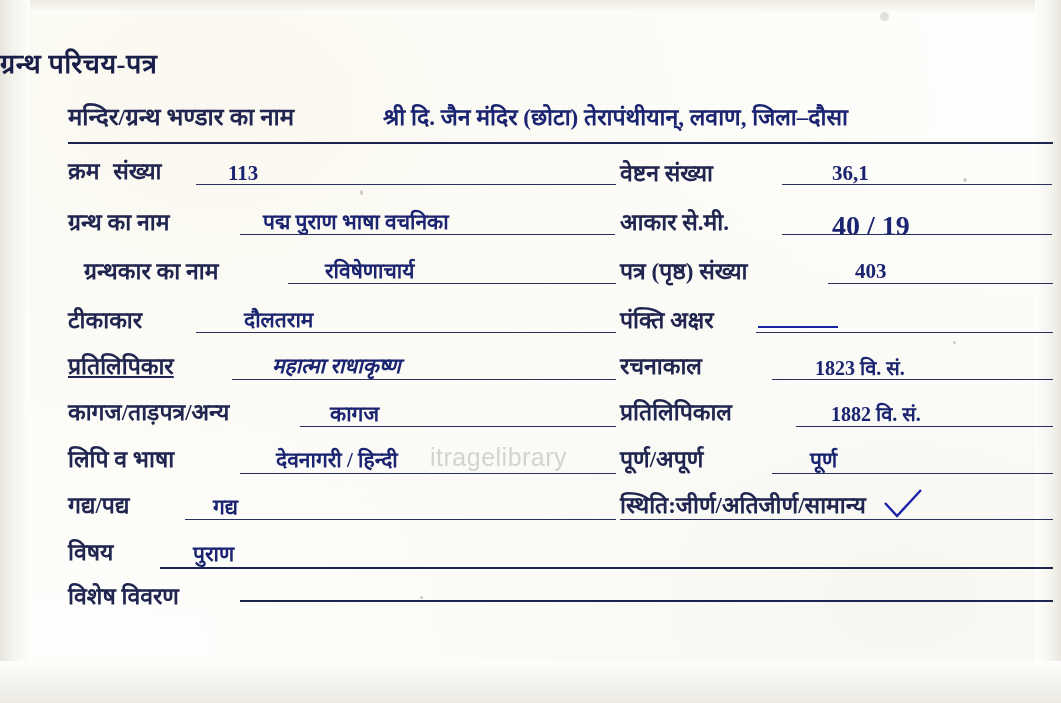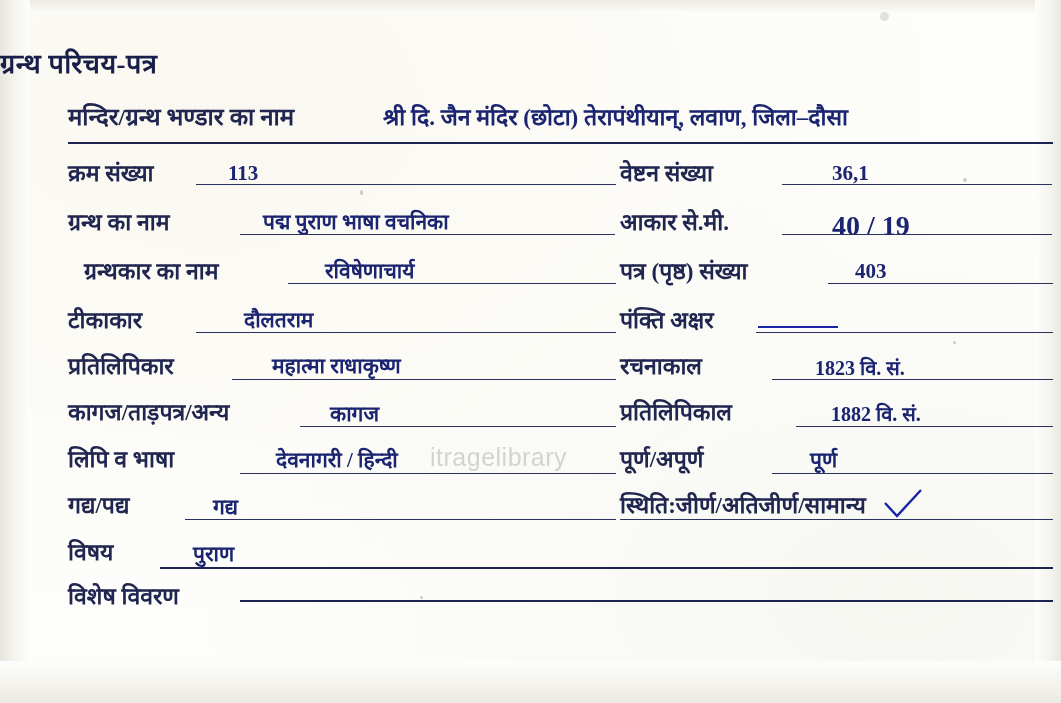--- a/index.html
+++ b/index.html
@@ -131,21 +131,21 @@
   <div class="speck" style="left:880px;top:12px;width:9px;height:9px;background:rgba(150,145,130,0.25);"></div>
   <div class="speck" style="left:953px;top:341px;width:3px;height:3px;"></div>
   <div class="speck" style="left:420px;top:596px;width:3px;height:3px;"></div>
 
   <div class="title">ग्रन्थ परिचय-पत्र</div>
 
   <div class="t handwritten" style="left:383px; top:106px; font-size:23px;">श्री दि. जैन मंदिर (छोटा) तेरापंथीयान्, लवाण, जिला–दौसा</div>
   <div class="t printed" style="left:68px; top:105px; font-size:24px;">मन्दिर/ग्रन्थ भण्डार का नाम</div>
   <div class="rule" style="left:68px; top:142px; width:985px;"></div>
 
-  <div class="t printed" style="left:68px; top:162px; font-size:23px;">क्रम संख्या</div>
+  <div class="t printed" style="left:68px; top:162px; font-size:23px;font-family:Liberation Mono, monospace;">क्रम संख्या</div>
   <div class="t handwritten" style="left:228px; top:163px; font-size:21px;">113</div>
   <div class="rule thin" style="left:196px; top:184px; width:420px;"></div>
 
   <div class="t printed" style="left:620px; top:162px; font-size:23px;">वेष्टन संख्या</div>
   <div class="t handwritten" style="left:812px; top:163px; font-size:21px;margin-left:20px;">36,1</div>
   <div class="rule thin" style="left:782px; top:184px; width:270px;"></div>
 
   <div class="t printed" style="left:68px; top:211px; font-size:23px;">ग्रन्थ का नाम</div>
   <div class="t handwritten" style="left:263px; top:212px; font-size:21px;">पद्म पुराण भाषा वचनिका</div>
   <div class="rule thin" style="left:240px; top:234px; width:375px;"></div>
@@ -164,22 +164,22 @@
 
   <div class="t printed" style="left:68px; top:309px; font-size:23px;">टीकाकार</div>
   <div class="t handwritten" style="left:244px; top:310px; font-size:21px;">दौलतराम</div>
   <div class="rule thin" style="left:196px; top:332px; width:420px;"></div>
 
   <div class="t printed" style="left:620px; top:309px; font-size:23px;">पंक्ति अक्षर</div>
   <div class="t handwritten" style="left:855px; top:310px; font-size:21px;"></div>
   <div class="rule blue" style="left:758px; top:326px; width:80px;"></div>
   <div class="rule thin" style="left:756px; top:332px; width:297px;"></div>
 
-  <div class="t printed" style="left:68px; top:355px; font-size:23px;">प्रतिलिपिकार</div>
-  <div class="t handwritten" style="left:272px; top:356px; font-size:21px;">महात्मा राधाकृष्ण</div>
+  <div class="t printed" style="left:68px; top:355px; font-size:23px;text-decoration:underline;">प्रतिलिपिकार</div>
+  <div class="t handwritten" style="left:272px; top:356px; font-size:21px;font-style:italic;">महात्मा राधाकृष्ण</div>
   <div class="rule thin" style="left:232px; top:379px; width:384px;"></div>
 
   <div class="t printed" style="left:620px; top:355px; font-size:23px;">रचनाकाल</div>
   <div class="t handwritten" style="left:815px; top:358px; font-size:20px;">1823 वि. सं.</div>
   <div class="rule thin" style="left:772px; top:379px; width:281px;"></div>
 
   <div class="t printed" style="left:68px; top:401px; font-size:23px;">कागज/ताड़पत्र/अन्य</div>
   <div class="t handwritten" style="left:330px; top:404px; font-size:21px;">कागज</div>
   <div class="rule thin" style="left:300px; top:426px; width:316px;"></div>
 

